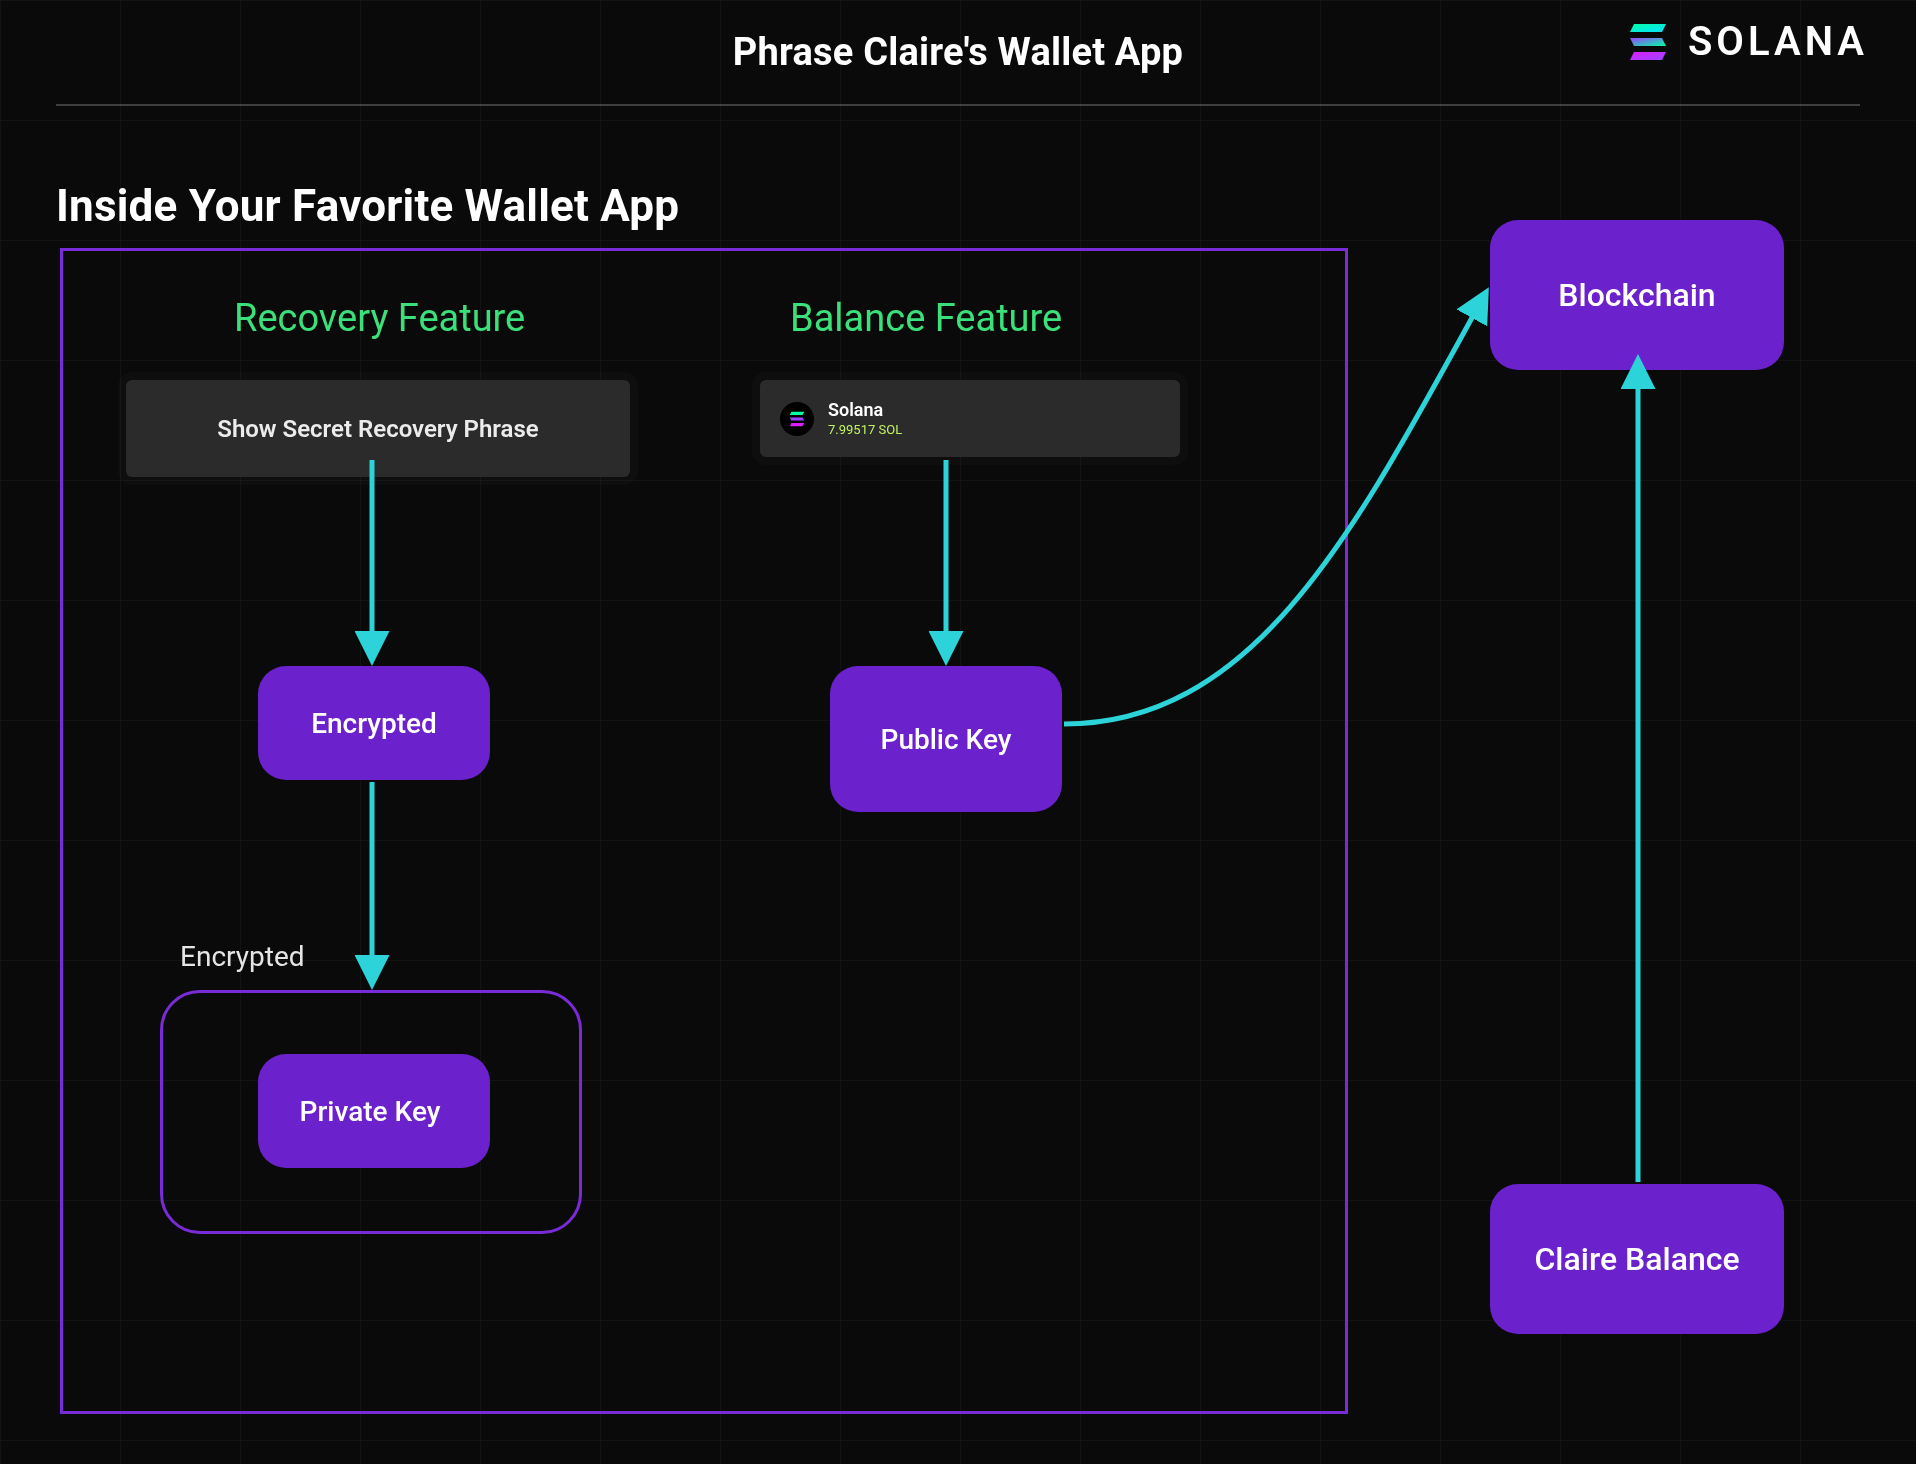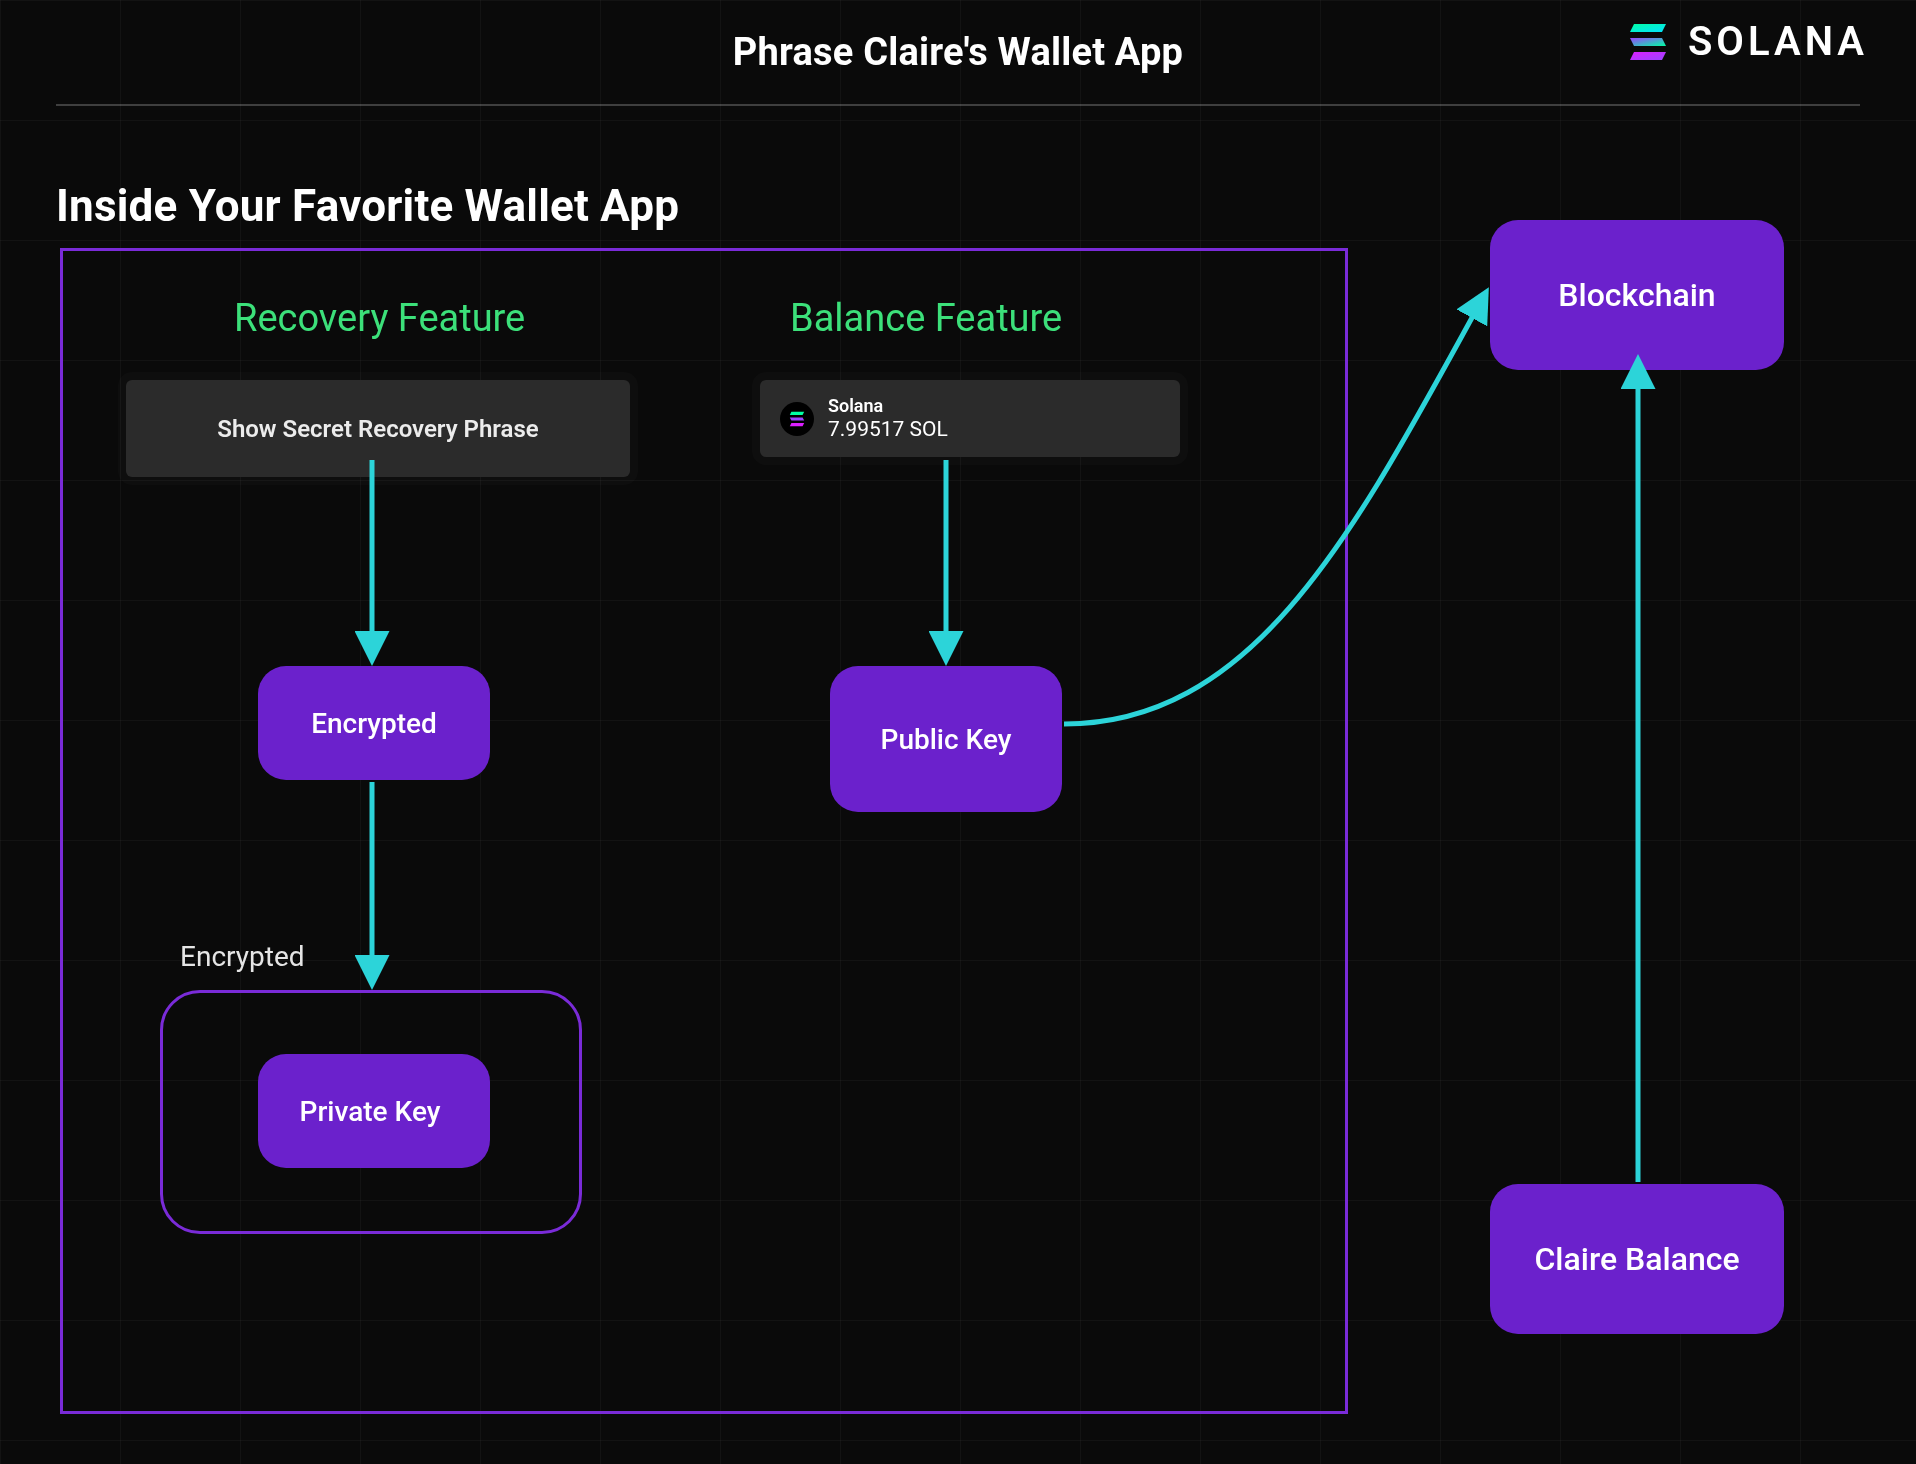--- a/index.html
+++ b/index.html
@@ -115,21 +115,21 @@
   }
   .balance-card .coin-icon {
     width: 34px; height: 34px;
     border-radius: 50%;
     background: #000;
     display: flex;
     align-items: center;
     justify-content: center;
   }
   .balance-card .coin-name { font-size: 18px; font-weight: 600; color: #fff; line-height: 1.1; }
-  .balance-card .coin-amt  { font-size: 21px; font-weight: 400; color: #ffffff; line-height: 1.1; margin-top: 3px;}
+  .balance-card .coin-amt  { font-size: 13px; font-weight: 400; color: #bef264; line-height: 1.1; margin-top: 3px;}
 
   
   .node {
     position: absolute;
     background: #6B21CC;
     border-radius: 28px;
     color: #fff;
     font-size: 28px;
     font-weight: 500;
     display: flex;

